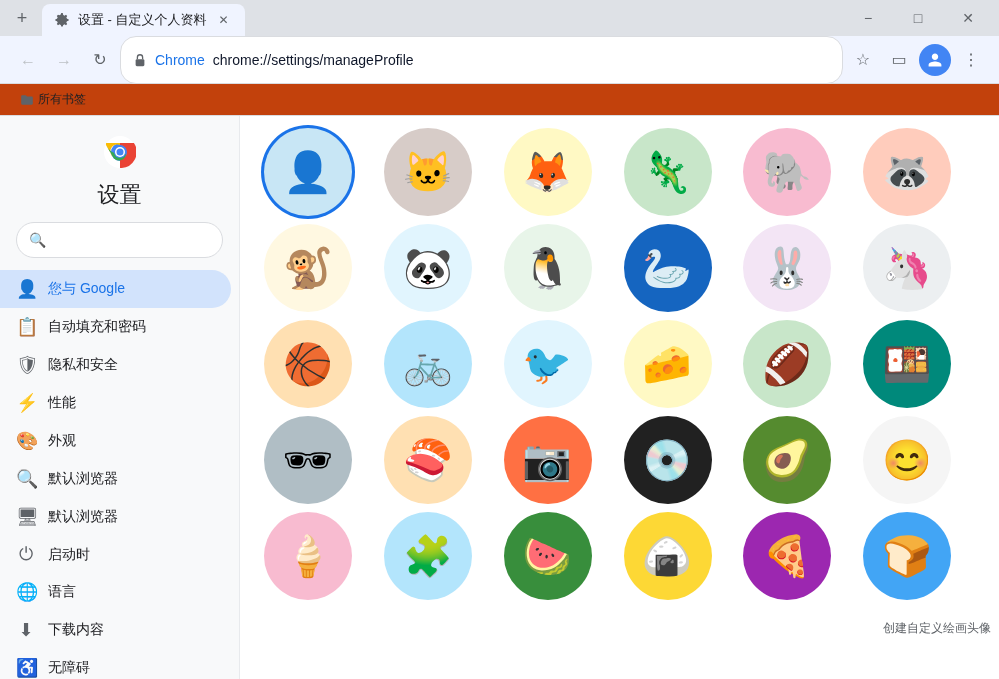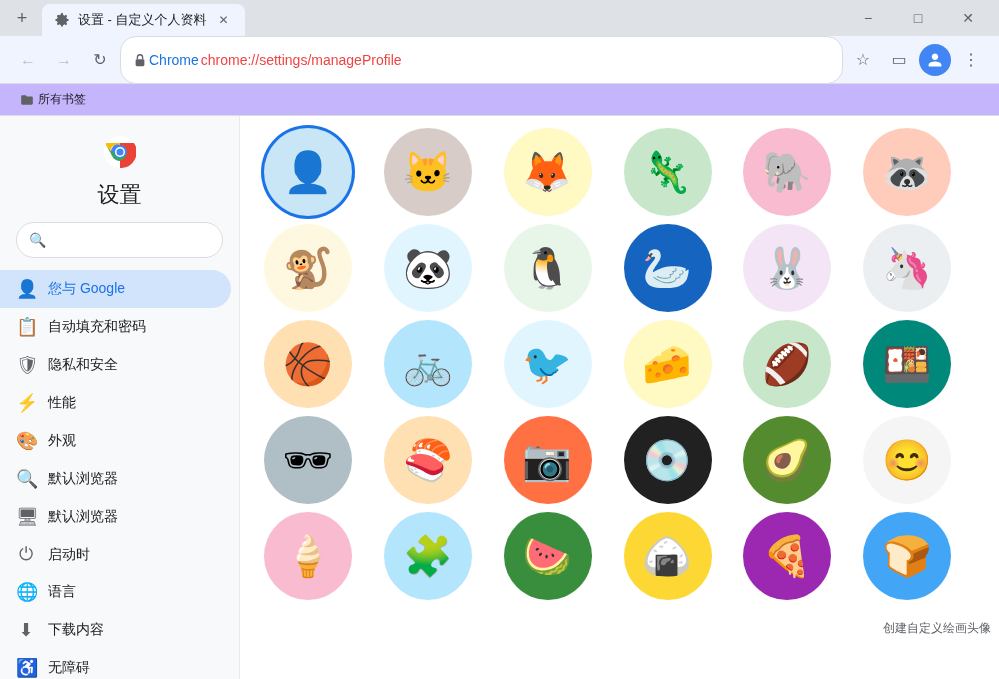--- a/index.html
+++ b/index.html
@@ -80,40 +80,40 @@
     .nav-btn:disabled { color: #bdc1c6; cursor: default; }
     .address-bar {
       flex: 1;
       height: 48px;
       background: #fff;
       border: 1px solid #dadce0;
       border-radius: 16px;
       display: flex;
       align-items: center;
       padding: 0 12px;
-      gap: 2px;
+      gap: 8px;
     }
     .address-chrome-label {
       color: #1a73e8;
       font-size: 14px;
       font-weight: 500;
     }
-    .address-url { font-size: 14px; color: #ef4444; flex: 1; }
+    .address-url { font-size: 14px; color: #0f172a; flex: 1; }
     .bookmark-btn, .sidebar-btn, .profile-btn, .menu-btn {
       width: 32px; height: 32px;
       border: none; background: transparent;
       border-radius: 50%; cursor: pointer;
       display: flex; align-items: center; justify-content: center;
       color: #5f6368; font-size: 16px;
     }
 
     
     .bookmarks-bar {
       height: 32px;
-      background: #c4b5fd;
+      background: #c2410c;
       display: flex;
       align-items: center;
       padding: 0 12px;
       gap: 4px;
       border-bottom: 1px solid #dadce0;
     }
     .bookmarks-folder {
       display: flex; align-items: center; gap: 4px;
       padding: 4px 8px; border-radius: 4px; cursor: pointer;
       font-size: 12px; color: #202124;

